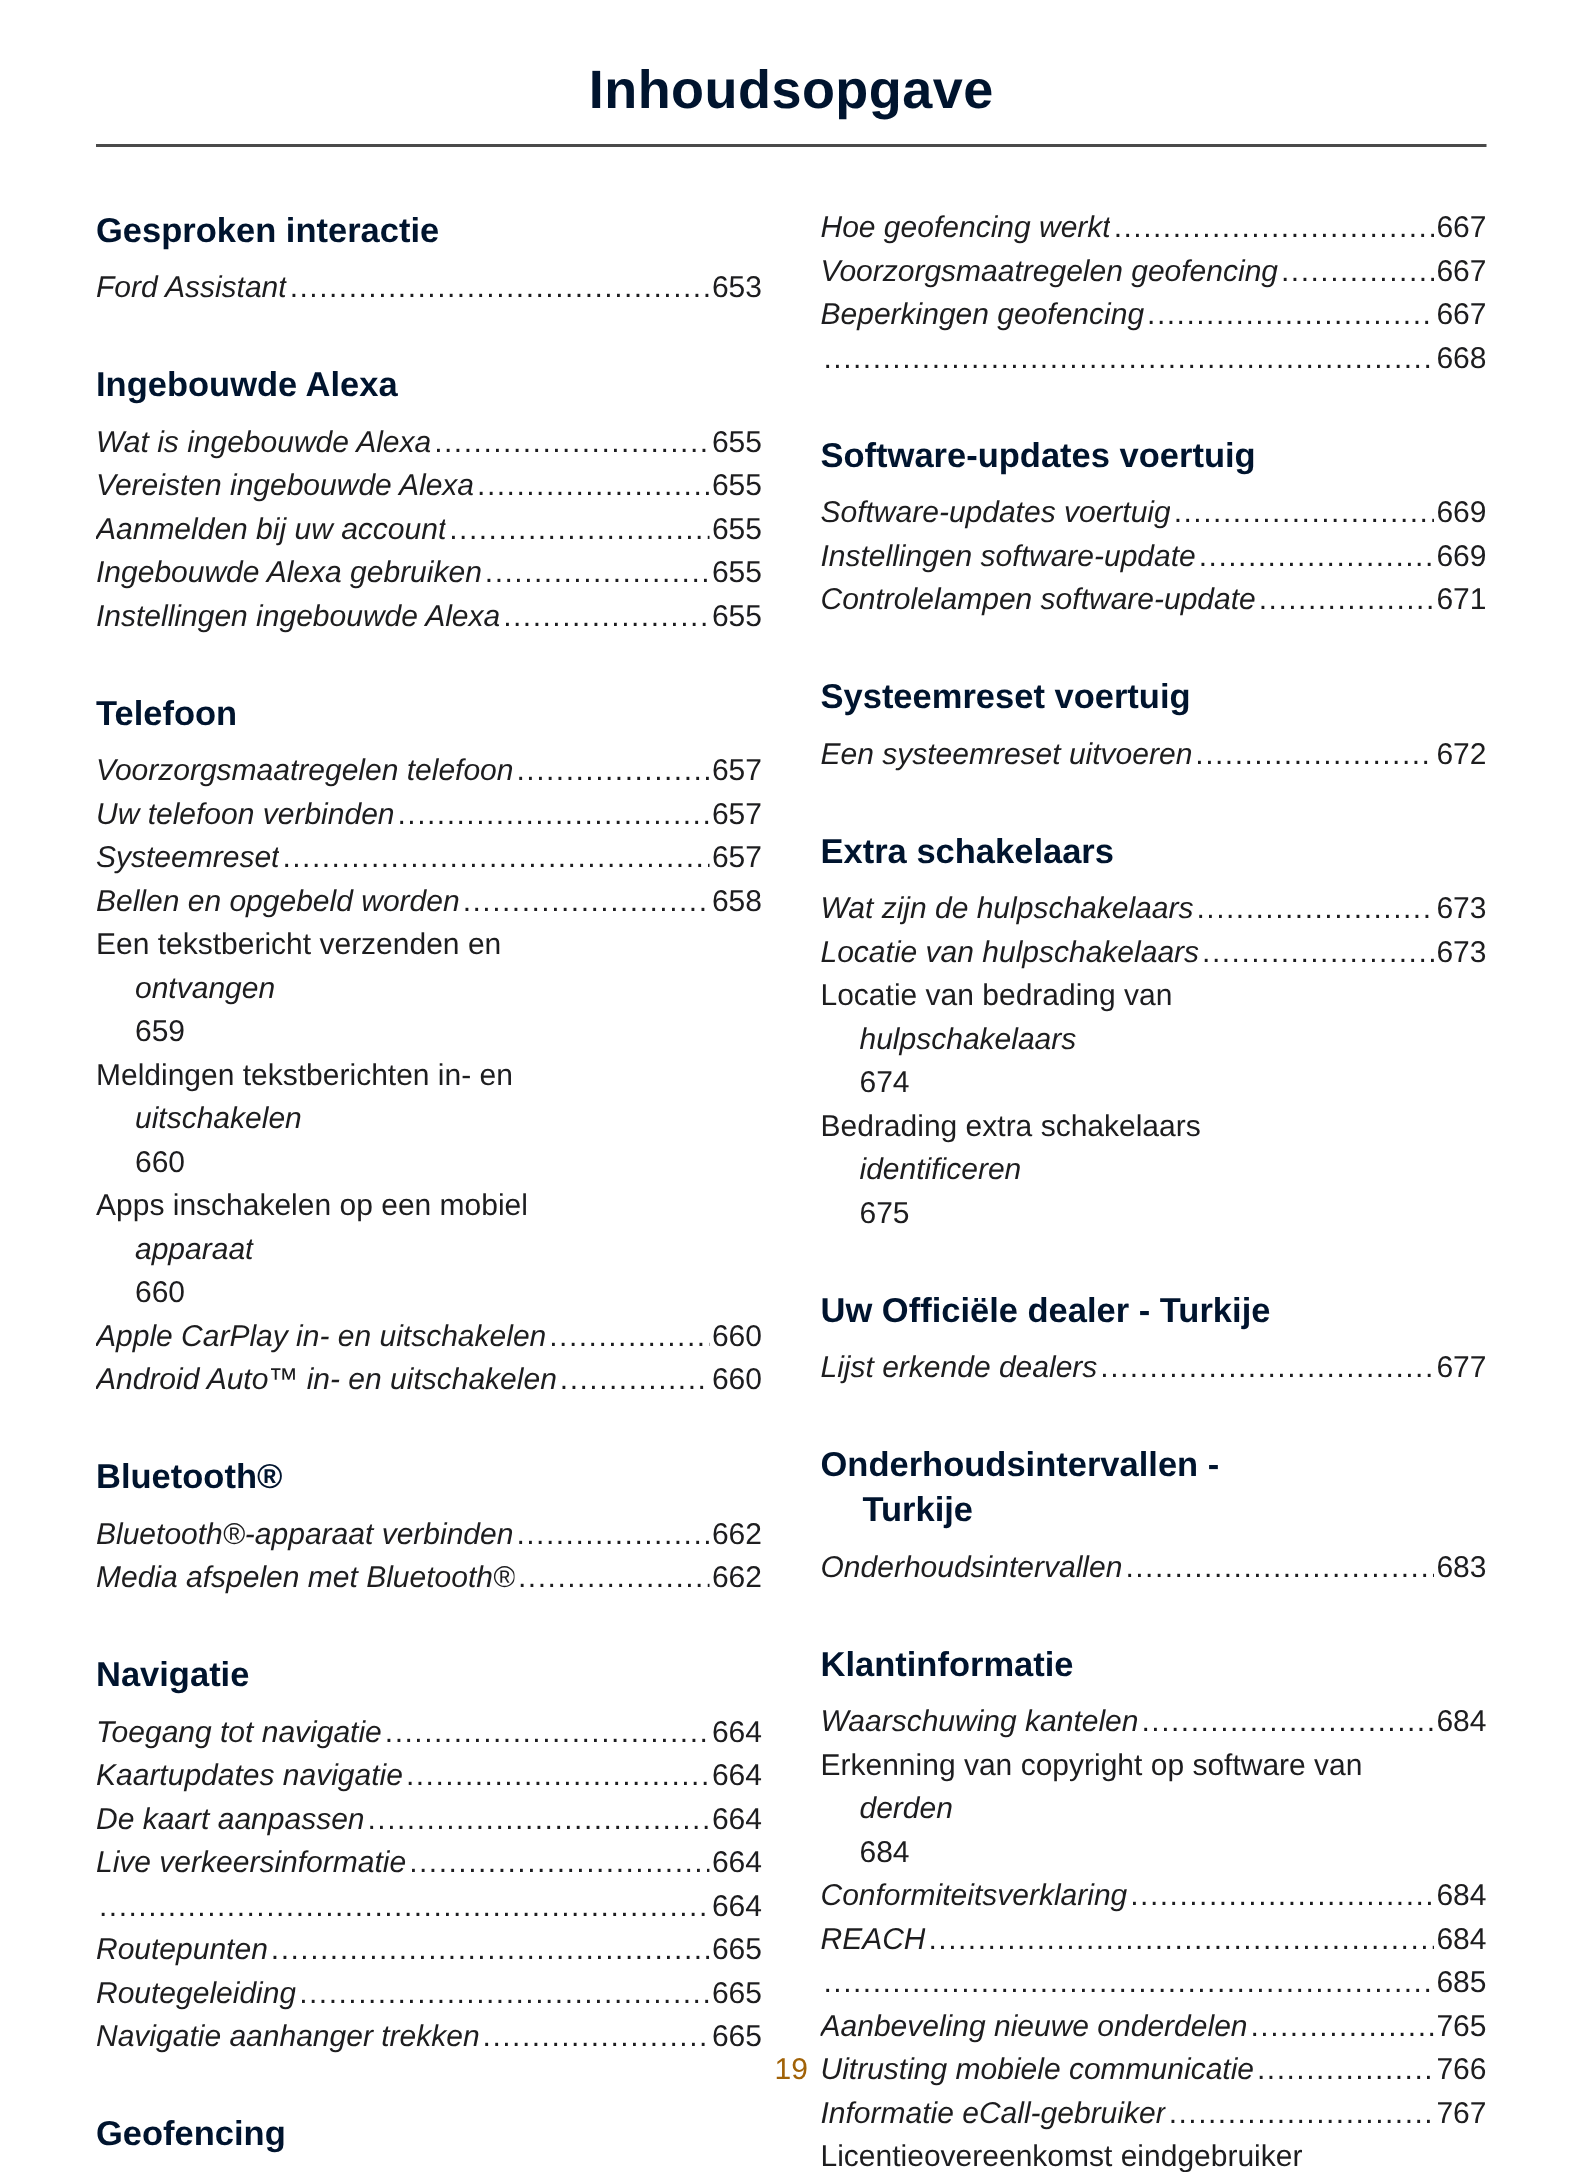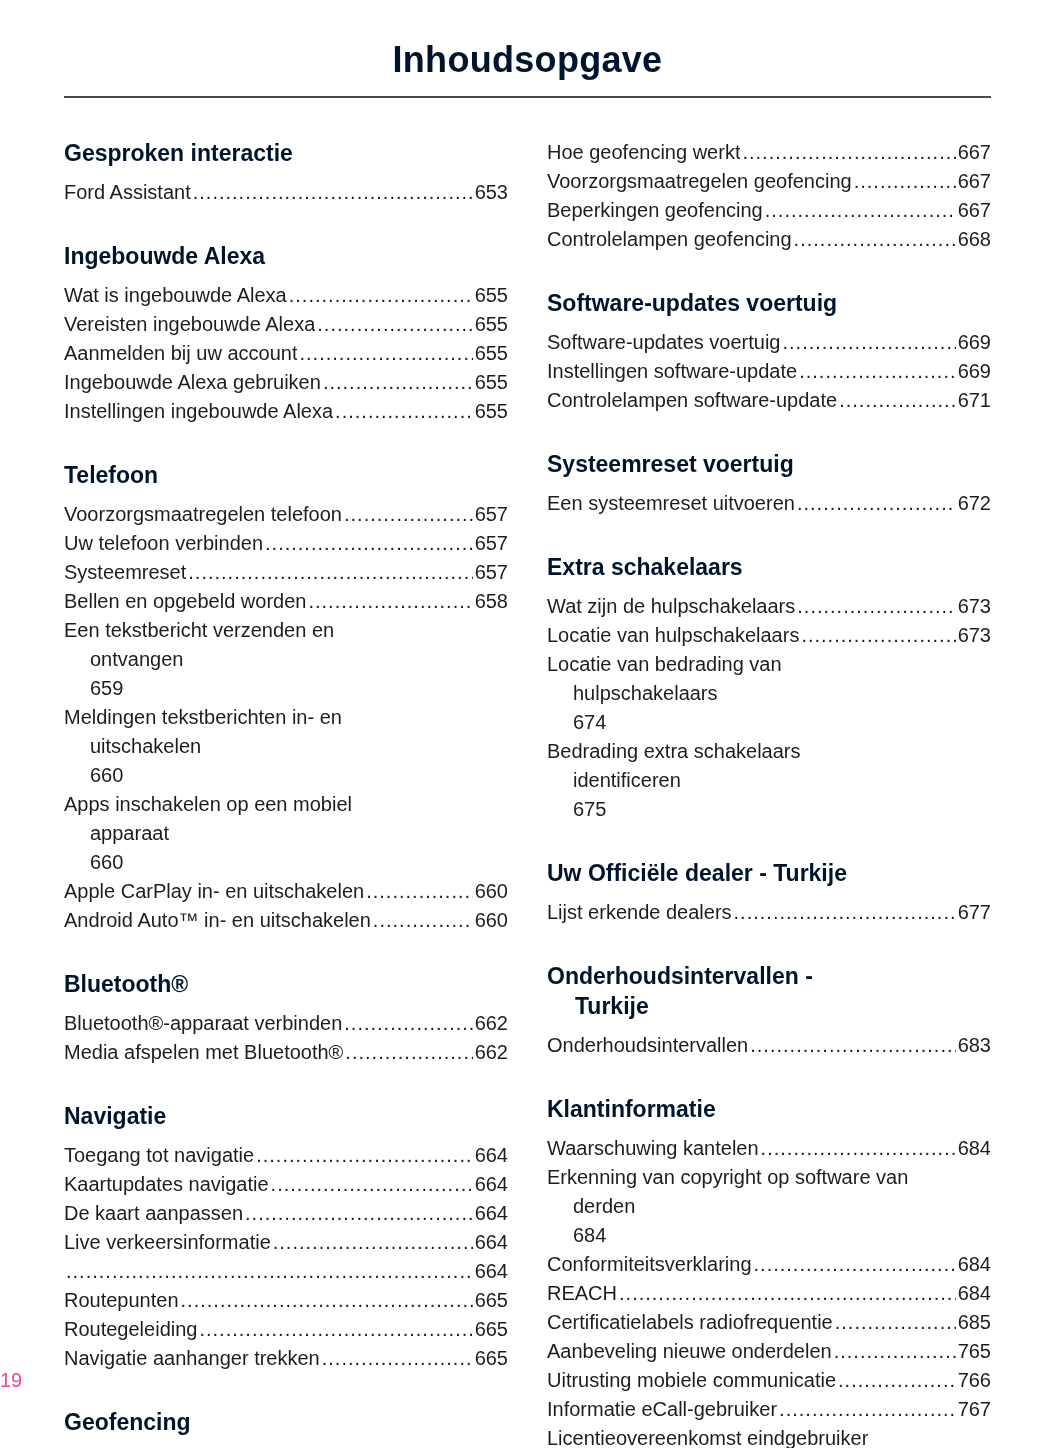--- a/index.html
+++ b/index.html
@@ -66,20 +66,21 @@
 
   .entry-row {
     display: flex;
     align-items: baseline;
   }
 
   .entry-label {
     flex: 0 1 auto;
     white-space: nowrap;
     overflow: hidden;
+    font-style: italic;
   }
 
   .leader {
     flex: 1 1 0;
     min-width: 12px;
     overflow: hidden;
     white-space: nowrap;
     margin: 0 2px;
     color: #1d1d1f;
   }
@@ -88,23 +89,23 @@
     letter-spacing: 1px;
   }
 
   .entry-page { flex: 0 0 auto; }
 
   .pageno {
     position: absolute;
     left: 0;
     right: 0;
     bottom: 56px;
-    text-align: left;
+    text-align: center;
     font-size: 20px;
-    color: #ec4899;
+    color: #a16207;
   }
 </style>
 </head>
 <body>
 
 <div class="page">
   <header>
     <h1 class="title">Inhoudsopgave</h1>
     <div class="title-rule"></div>
   </header>
@@ -332,21 +333,20 @@
           </div>
           <div class="toc-entry">
             <div class="entry-row">
               <span class="entry-label">Beperkingen geofencing</span>
               <span class="leader"></span>
               <span class="entry-page">667</span>
             </div>
           </div>
           <div class="toc-entry">
             <div class="entry-row">
-              <span class="entry-label">Controlelampen geofencing</span>
               <span class="leader"></span>
               <span class="entry-page">668</span>
             </div>
           </div>
         </section>
         <section class="toc-section">
           <h2 class="toc-heading">Software-updates voertuig</h2>
           <div class="toc-entry">
             <div class="entry-row">
               <span class="entry-label">Software-updates voertuig</span>
@@ -459,21 +459,20 @@
           </div>
           <div class="toc-entry">
             <div class="entry-row">
               <span class="entry-label">REACH</span>
               <span class="leader"></span>
               <span class="entry-page">684</span>
             </div>
           </div>
           <div class="toc-entry">
             <div class="entry-row">
-              <span class="entry-label">Certificatielabels radiofrequentie</span>
               <span class="leader"></span>
               <span class="entry-page">685</span>
             </div>
           </div>
           <div class="toc-entry">
             <div class="entry-row">
               <span class="entry-label">Aanbeveling nieuwe onderdelen</span>
               <span class="leader"></span>
               <span class="entry-page">765</span>
             </div>

